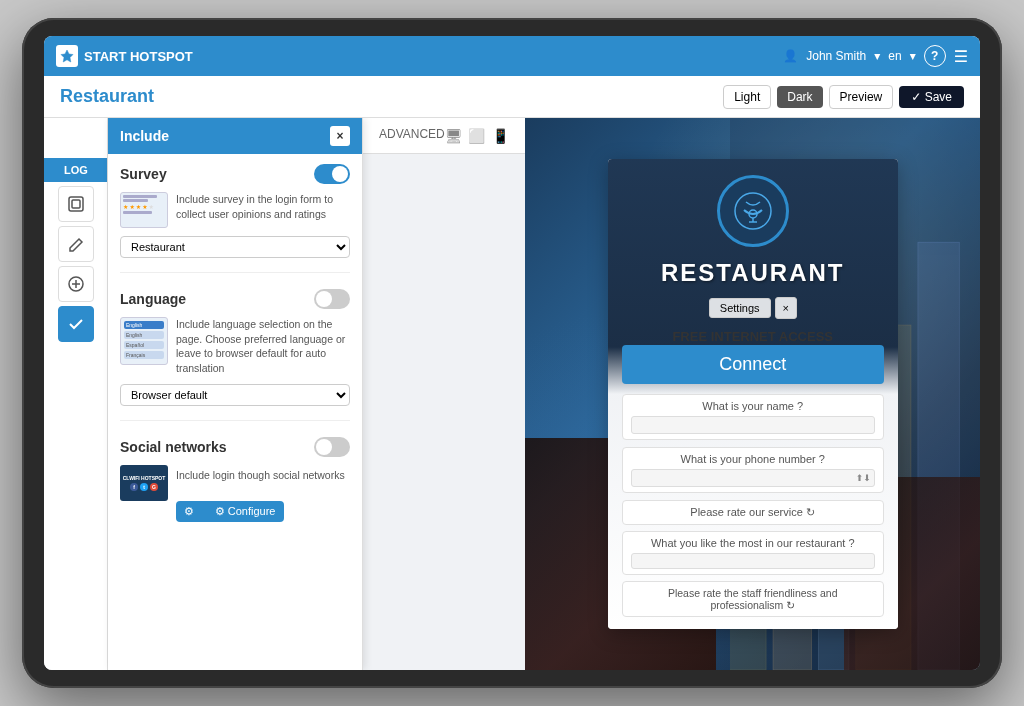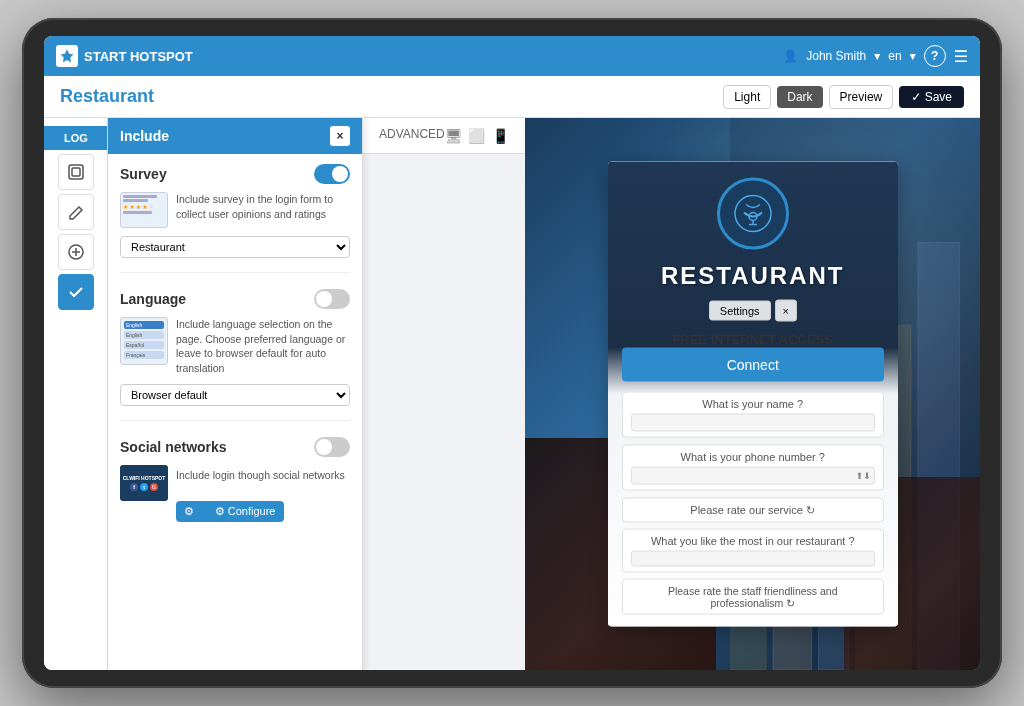--- a/index.html
+++ b/index.html
@@ -165,20 +165,21 @@
     }
     .sidebar-tab-active {
       width: 100%;
       background: #2d8ccc;
       color: white;
       text-align: right;
       padding: 6px 20px;
       font-size: 11px;
       font-weight: bold;
       cursor: pointer;
+      margin-top: 32px;
     }
     .sidebar-icon-btn {
       width: 36px;
       height: 36px;
       border: 1px solid #ddd;
       border-radius: 4px;
       display: flex;
       align-items: center;
       justify-content: center;
       cursor: pointer;
@@ -519,21 +520,21 @@
       cursor: pointer;
     }
 
     .connect-btn {
       width: 100%;
       background: #2d8ccc;
       color: white;
       border: none;
       padding: 9px;
       border-radius: 4px;
-      font-size: 14px;
+      font-size: 18px;
       font-weight: 500;
       cursor: pointer;
       margin-bottom: 10px;
     }
 
     
     .features-body::-webkit-scrollbar { width: 4px; }
     .features-body::-webkit-scrollbar-track { background: #f0f0f0; }
     .features-body::-webkit-scrollbar-thumb { background: #ccc; border-radius: 2px; }
   </style>

